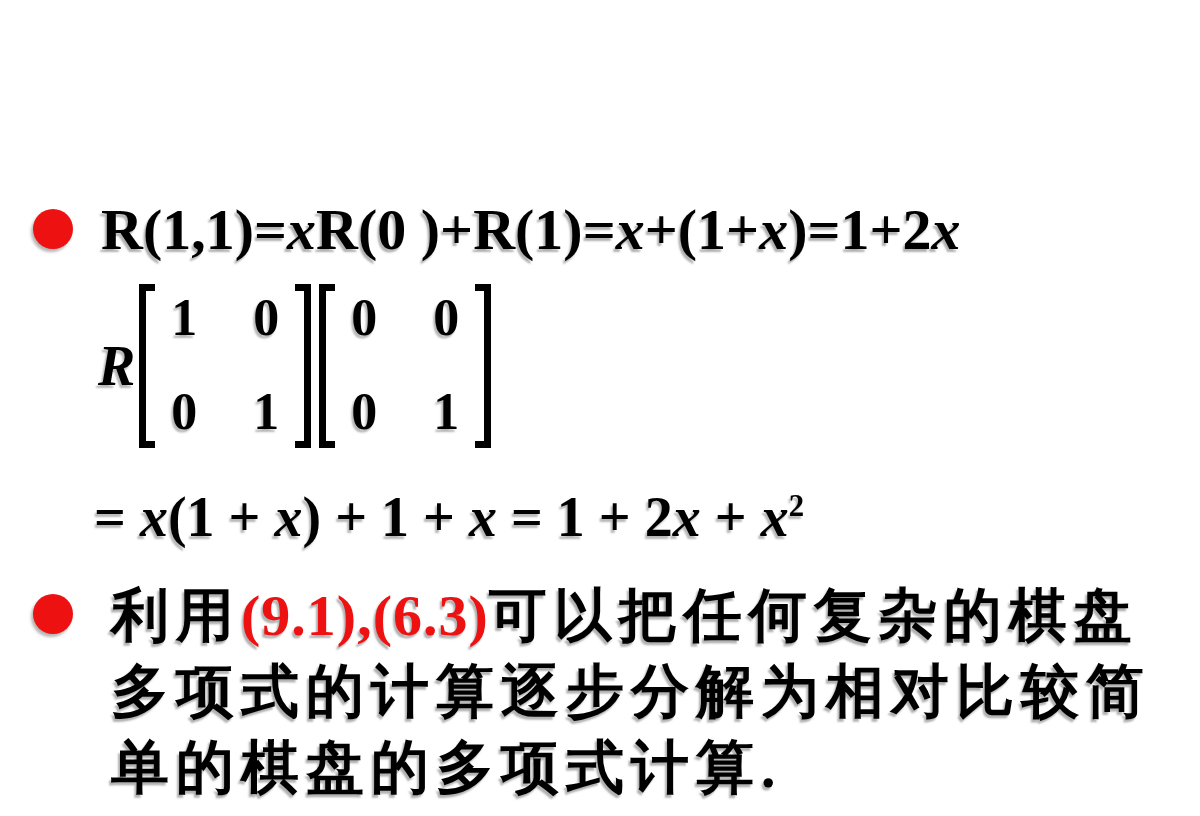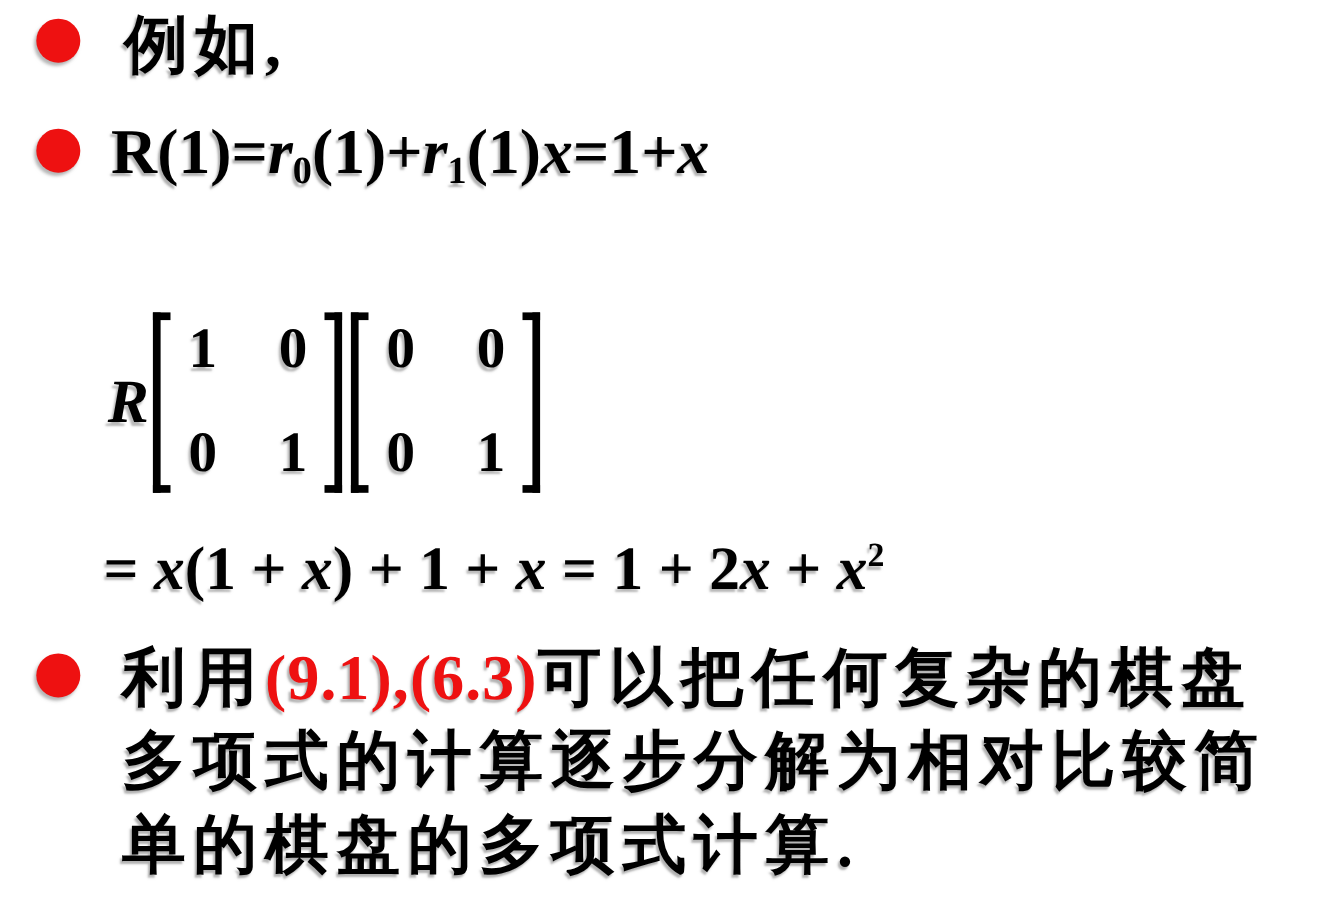--- a/index.html
+++ b/index.html
@@ -105,30 +105,26 @@
   .v   { font-style: italic; }
   .sub { font-size: 0.60em; vertical-align: -0.28em; letter-spacing: 0; }
   .sup { font-size: 0.55em; vertical-align: 0.65em; letter-spacing: 0; }
   .red { color: var(--red); letter-spacing: 1px; }
 </style>
 </head>
 <body>
 
 <div class="slide">
 
-  <div class="brow" id="row1">
+
+
+  <div class="brow" id="row3">
     <span class="bullet"></span>
-    <span class="btext">例如,</span>
+    <span class="mathline"><span>R(1,1)=</span><span class="v">x</span><span>R(0 )+R(1)=</span><span class="v">x</span><span>+(1+</span><span class="v">x</span><span>)=1+2</span><span class="v">x</span></span>
   </div>
-
-  <div class="brow" id="row2">
-    <span class="bullet"></span>
-    <span class="mathline"><span>R(1)=</span><span class="v">r</span><span class="sub">0</span><span>(1)+</span><span class="v">r</span><span class="sub">1</span><span>(1)</span><span class="v">x</span><span>=1+</span><span class="v">x</span></span>
-  </div>
-
 
   <div id="matrixrow">
     <span><span class="v">R</span></span>
     <span class="matrix">
       <span class="brk brk-l"></span>
       <span class="mcells">
         <span>1</span>
         <span>0</span>
         <span>0</span>
         <span>1</span>

